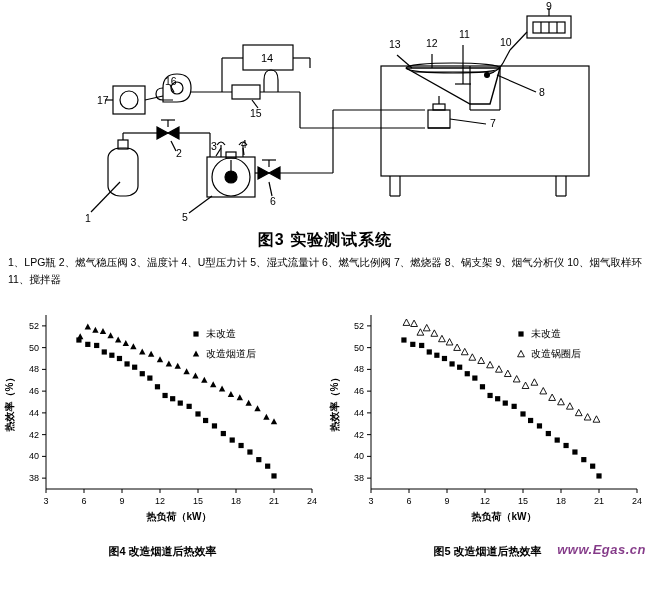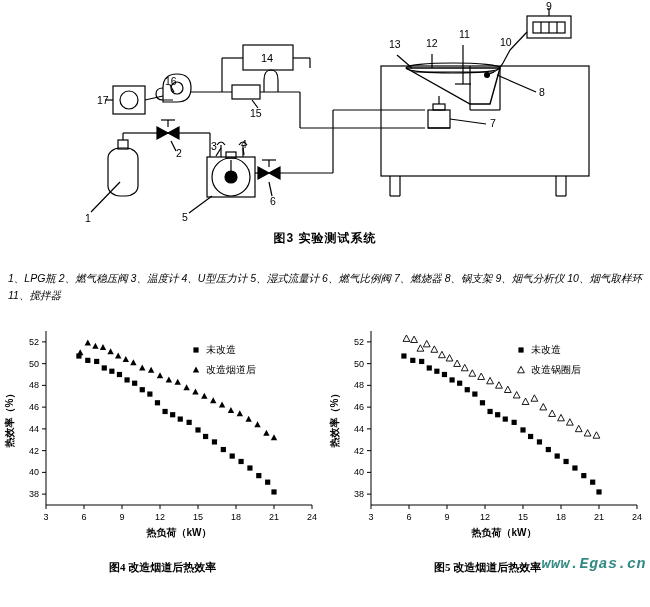--- a/index.html
+++ b/index.html
@@ -8,21 +8,21 @@
     background:#ffffff;
     font-family:"Liberation Sans", sans-serif;
     color:#000;
     position:relative;
     overflow:hidden;
   }
   .diagram-wrap{position:relative;width:650px;height:250px;}
   .diagram-wrap svg{display:block;}
   .fig-caption{
     text-align:center;
-    font-size:12px;
+    font-size:16px;
     font-weight:bold;
     letter-spacing:1px;
   }
   .legend-text{
     font-size:10.5px;
     line-height:1.65;
     padding:0 8px;
     text-align:justify;
   }
   .charts{
@@ -31,33 +31,31 @@
   }
   .chart-block{
     width:325px;
     position:relative;
   }
   .chart-caption{
     text-align:center;
     font-size:11px;
     font-weight:bold;
     margin-top:2px;
-    font-family:Liberation Serif, serif;
   }
   .watermark{
     position:absolute;
     right:4px;
     bottom:2px;
-    font-size:15px;
+    font-size:13px;
     font-style:italic;
     font-weight:bold;
-    color:#0f766e;
+    color:#701a75;
     opacity:.85;
     letter-spacing:.5px;
-    font-family:Liberation Mono, monospace;
   }
   text{font-family:"Liberation Sans", sans-serif;}
 </style>
 </head>
 <body>
 
 <div class="diagram-wrap">
   <svg width="650" height="230" viewBox="0 0 650 230">
     <g fill="none" stroke="#000" stroke-width="1.2">
 
@@ -214,21 +212,21 @@
       <text x="389" y="48">13</text>
       <text x="250" y="117">15</text>
       <text x="165" y="85">16</text>
       <text x="97" y="104">17</text>
     </g>
   </svg>
 
   <div class="fig-caption">图3  实验测试系统</div>
 </div>
 
-<div class="legend-text" style="margin-top:20px;font-style:italic;">
+<div class="legend-text" style="margin-top:4px;">
   <div>1、LPG瓶  2、燃气稳压阀  3、温度计  4、U型压力计  5、湿式流量计  6、燃气比例阀  7、燃烧器  8、锅支架  9、烟气分析仪 10、烟气取样环  11、搅拌器</div>
 </div>
 
 <div class="charts" style="margin-top:14px;">
 
   <div class="chart-block">
     <svg id="chart0" width="325" height="235" viewBox="0 0 325 235">
         <line x1="46" y1="186" x2="312" y2="186" stroke="#000" stroke-width="1"></line>
         <line x1="46" y1="186" x2="46" y2="12" stroke="#000" stroke-width="1"></line>
         <line x1="46" y1="186" x2="46" y2="190" stroke="#000" stroke-width="1"></line>

